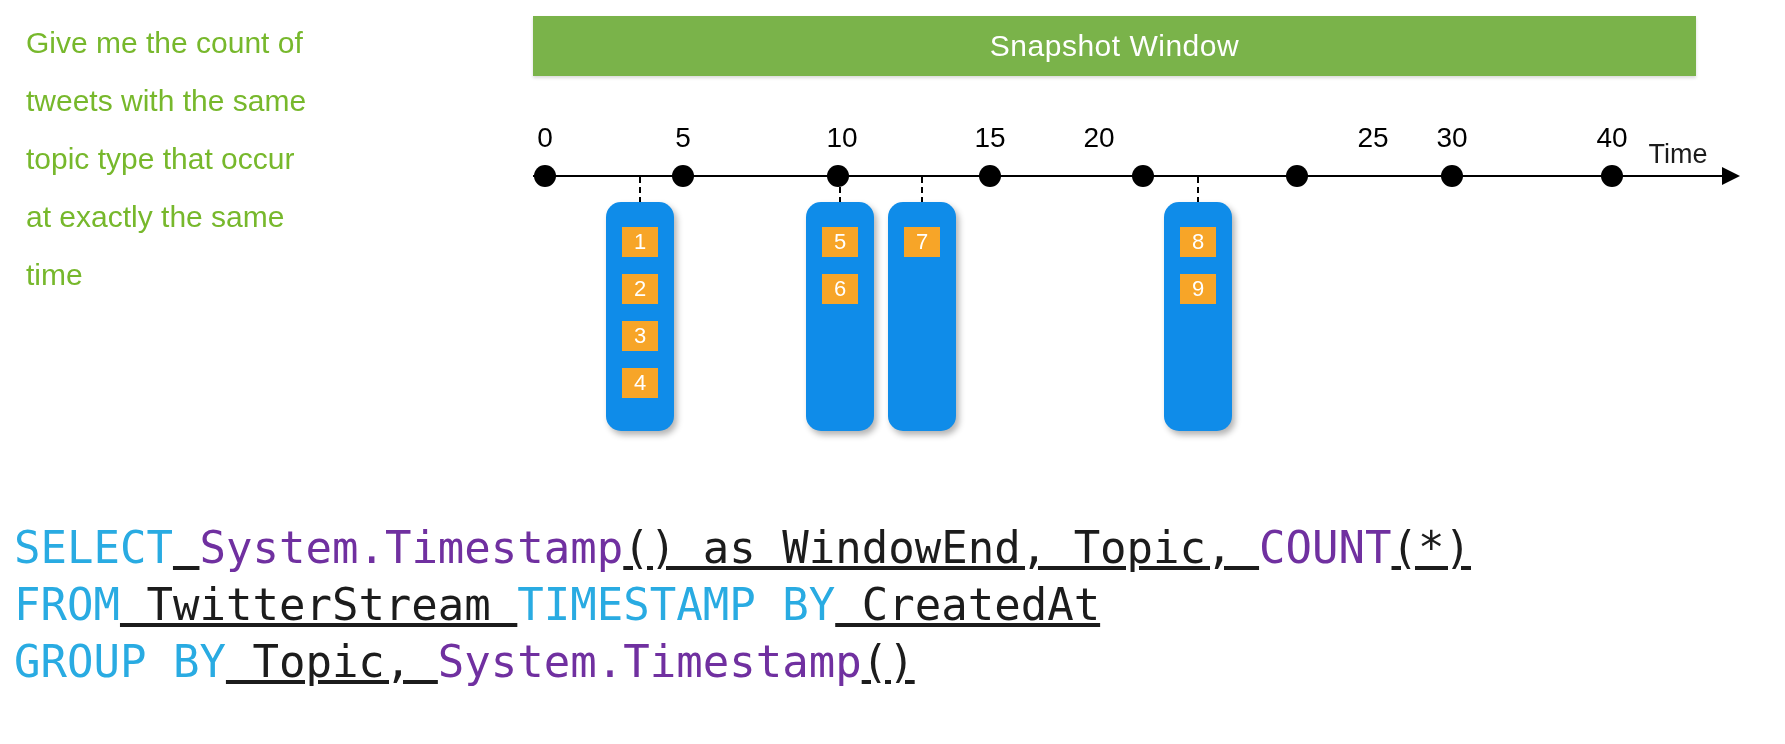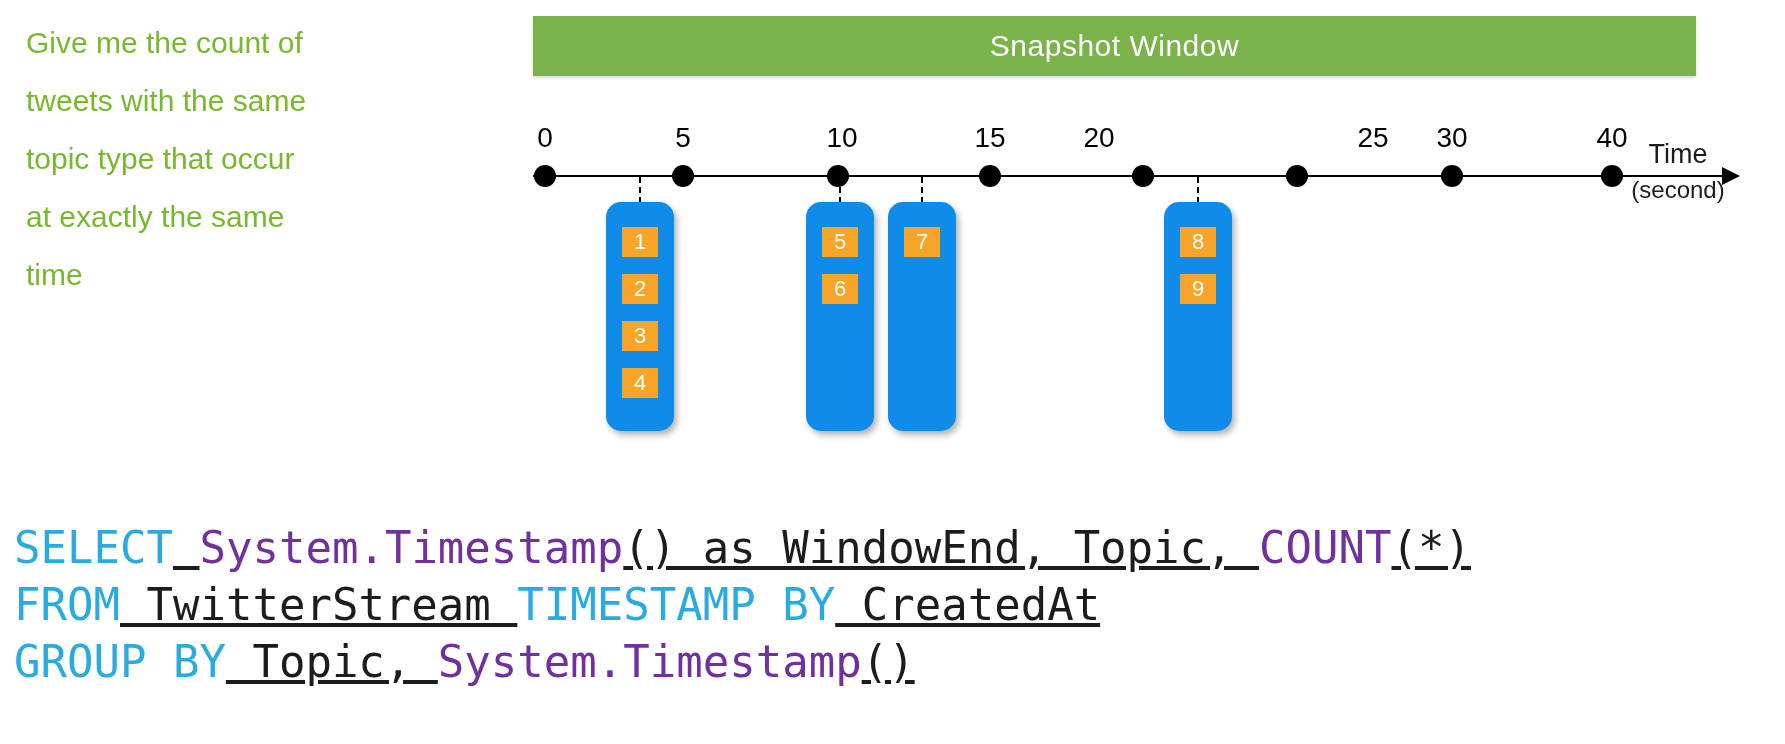--- a/index.html
+++ b/index.html
@@ -80,21 +80,20 @@
 
   <div class="snapshot-bar">
     <span class="snapshot-bar-label">Snapshot Window</span>
   </div>
 
   <div class="axis-line"></div>
   <div class="axis-arrow"></div>
 
   <div class="time-axis-label">
     <span class="l1">Time</span>
-    <span class="l2">(second)</span>
   </div>
 
   <div id="ticks-layer">
       <div class="tl-dot" style="left: 534px;"></div>
       <div class="tl-label" style="left: 510px;">0</div>
       <div class="tl-dot" style="left: 672px;"></div>
       <div class="tl-label" style="left: 648px;">5</div>
       <div class="tl-dot" style="left: 827px;"></div>
       <div class="tl-label" style="left: 807px;">10</div>
       <div class="tl-dot" style="left: 979px;"></div>

